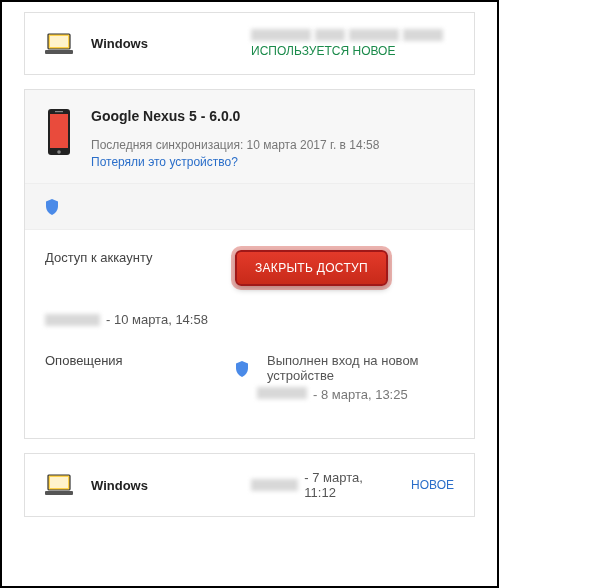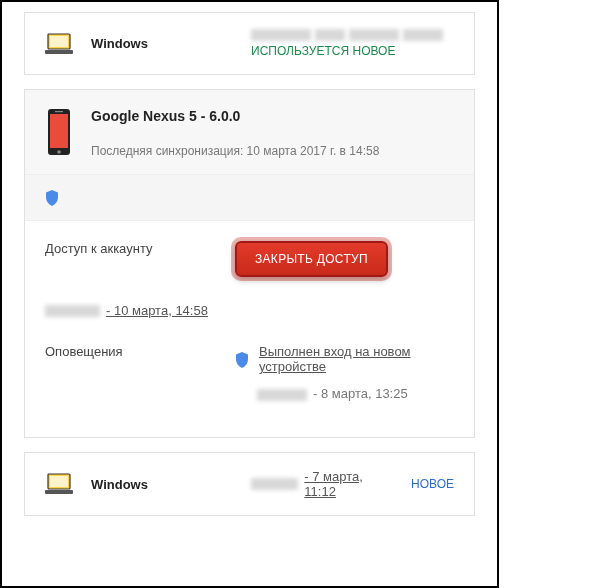--- a/index.html
+++ b/index.html
@@ -84,21 +84,21 @@
   .phone-icon {
     width: 28px;
     height: 48px;
     margin-right: 18px;
     flex-shrink: 0;
   }
   .detail-title {
     font-weight: bold;
     font-size: 14px;
     color: #222;
-    margin-bottom: 20px;
+    margin-bottom: 14px;
   }
   .detail-sub {
     font-size: 12px;
     color: #777;
     margin-bottom: 2px;
   }
   .link {
     color: #2a6ec9;
     font-size: 12px;
     cursor: pointer;
@@ -158,30 +158,31 @@
     padding: 9px 18px;
     border-radius: 6px;
     border: 2px solid #a01818;
     box-shadow: 0 0 0 4px rgba(200,40,30,0.35), 0 3px 6px rgba(0,0,0,0.3);
     cursor: pointer;
     letter-spacing: 0.3px;
   }
   .notif-line {
     display: flex;
     align-items: center;
-    margin-bottom: 12px;
+    gap: 8px;
+    margin-bottom: 4px;
   }
   .notif-sub {
     display: flex;
-    align-items: flex-end;
+    align-items: flex-start;
     gap: 6px;
     margin-left: 22px;
     color: #777;
   }
-  .inline-text { color: #555; text-decoration: underline; }
+  .inline-text { color: #555; }
 </style>
 </head>
 <body>
 
 <div class="outer">
 
   <div class="card">
     <div class="device-row">
       <span class="laptop-icon">
         <svg viewBox="0 0 28 22">
@@ -210,20 +211,21 @@
         <svg viewBox="0 0 28 48">
           <rect x="3" y="1" width="22" height="46" rx="3" fill="#222"></rect>
           <rect x="5" y="6" width="18" height="34" fill="#e94b3c"></rect>
           <circle cx="14" cy="44" r="1.8" fill="#888"></circle>
           <rect x="10" y="3" width="8" height="1.2" fill="#888"></rect>
         </svg>
       </span>
       <div>
         <div class="detail-title">Google Nexus 5 - 6.0.0</div>
         <div class="detail-sub">Последняя синхронизация: 10 марта 2017 г. в 14:58</div>
+        <span class="link">Потеряли это устройство?</span>
       </div>
     </div>
 
     <div class="info-strip">
       <span class="shield-icon">
         <svg viewBox="0 0 14 16">
           <path d="M7 0 L13 2.5 V7 C13 11 10.5 14.5 7 16 C3.5 14.5 1 11 1 7 V2.5 Z" fill="#4a8ae8"></path>
         </svg>
       </span>
     </div>

